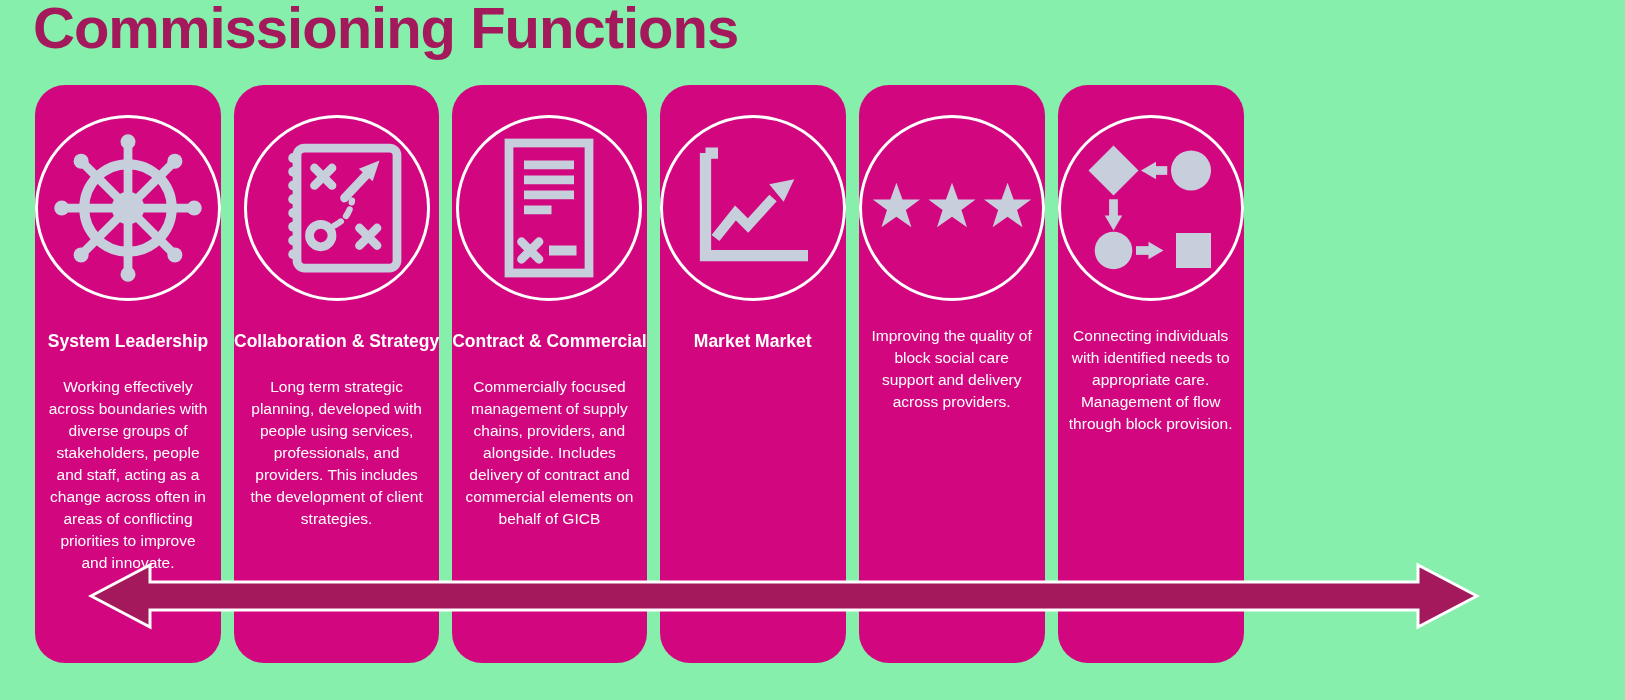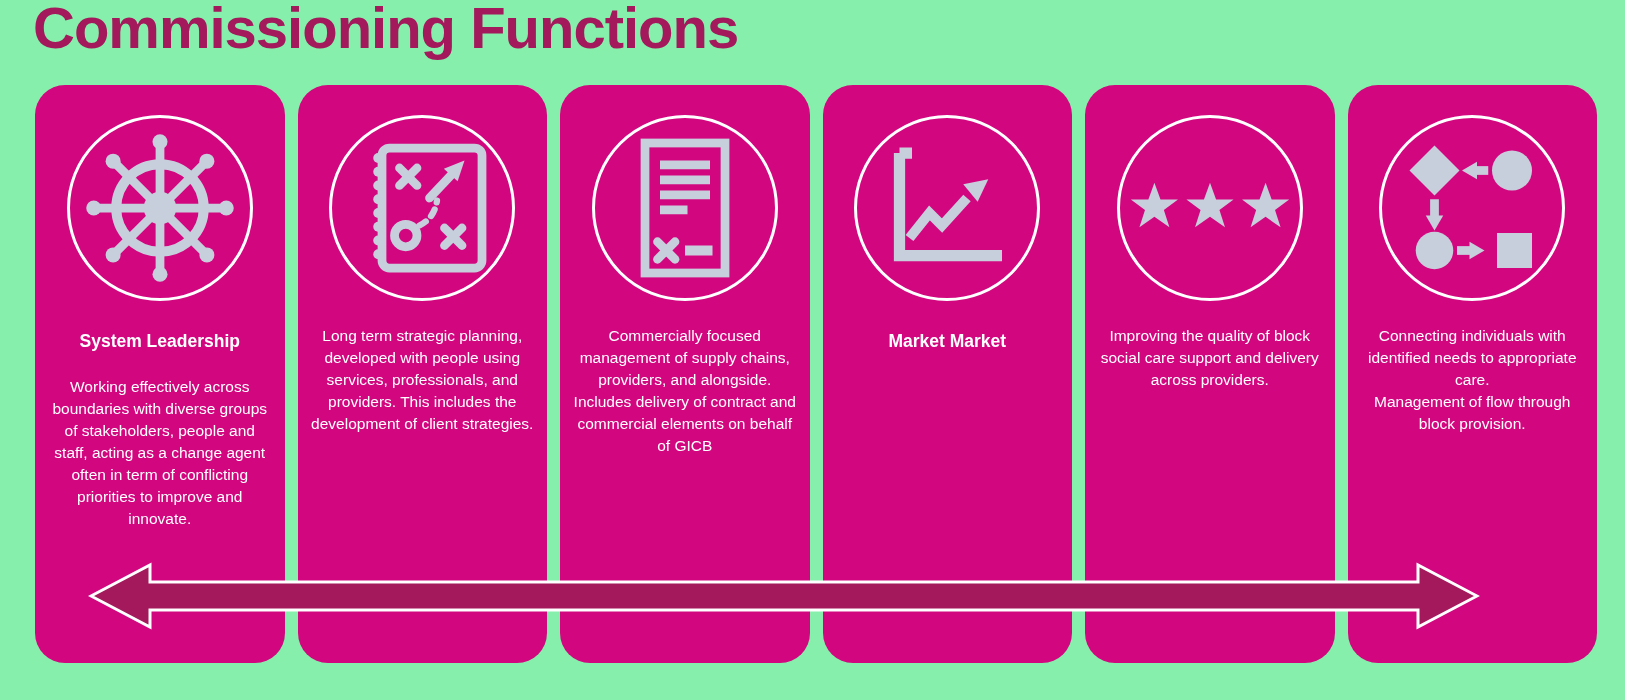--- a/index.html
+++ b/index.html
@@ -26,21 +26,21 @@
     margin:0;
     font-size:58px;
     font-weight:bold;
     letter-spacing:-1px;
     color:var(--title);
   }
   .cards-row{
     position:absolute;
     left:35px;
     top:85px;
-    width:1562px;
+    width:1206px;
     height:578px;
     display:flex;
     gap:13px;
   }
   .card{
     flex:1 1 0;
     background:var(--card_bg);
     border-radius:30px;
     text-align:center;
     color:var(--text_on_card);
@@ -120,21 +120,21 @@
             <circle cx="22.5" cy="22.5" r="6"></circle>
               <circle cx="97.5" cy="22.5" r="6"></circle>
             <circle cx="22.5" cy="97.5" r="6"></circle>
               <circle cx="97.5" cy="97.5" r="6"></circle>
           </g>
           <circle cx="60" cy="60" r="35" fill="none" stroke="currentColor" stroke-width="8"></circle>
           <circle cx="60" cy="60" r="13" fill="currentColor"></circle>
         </svg>
       </div>
       <div class="card-title">System Leadership</div>
-      <div class="card-desc">Working effectively across boundaries with diverse groups of stakeholders, people and staff, acting as a change agent often in term of conflicting priorities to improve and innovate.</div>
+      <div class="card-desc">Working effectively across boundaries with diverse groups of stakeholders, people and staff, acting as a change across often in areas of conflicting priorities to improve and innovate.</div>
     </div>
 
     <div class="card">
       <div class="icon-wrap">
         <svg viewBox="0 0 120 120">
           <rect x="28" y="12" width="80" height="96" rx="6" fill="none" stroke="currentColor" stroke-width="7"></rect>
           <g fill="currentColor">
             <circle cx="25" cy="20" r="4"></circle>
               <circle cx="25" cy="31" r="4"></circle>
             <circle cx="25" cy="42" r="4"></circle>
@@ -149,40 +149,42 @@
             <line x1="56" y1="28" x2="42" y2="42"></line>
             <line x1="78" y1="76" x2="92" y2="90"></line>
             <line x1="92" y1="76" x2="78" y2="90"></line>
             <line x1="66" y1="52" x2="83" y2="34"></line>
           </g>
           <polygon points="94,22 88.5,38.5 77.5,28.5" fill="currentColor"></polygon>
           <circle cx="47" cy="82" r="9" fill="none" stroke="currentColor" stroke-width="7"></circle>
           <path d="M58,74 Q70,68 72,54" fill="none" stroke="currentColor" stroke-width="5" stroke-dasharray="6 6" stroke-linecap="round"></path>
         </svg>
       </div>
+      <div class="card-title">Collaboration &amp; Strategy</div>
       <div class="card-desc">Long term strategic planning, developed with people using services, professionals, and providers. This includes the development of client strategies.</div>
     </div>
 
     <div class="card">
       <div class="icon-wrap">
         <svg viewBox="0 0 120 120">
           <rect x="28" y="8" width="64" height="104" fill="none" stroke="currentColor" stroke-width="7"></rect>
           <g fill="currentColor">
             <rect x="40" y="22" width="40" height="7"></rect>
             <rect x="40" y="34" width="40" height="7"></rect>
             <rect x="40" y="46" width="40" height="7"></rect>
             <rect x="40" y="58" width="22" height="7"></rect>
             <rect x="60" y="90" width="22" height="8"></rect>
           </g>
           <g stroke="currentColor" stroke-width="7" stroke-linecap="round">
             <line x1="38" y1="87" x2="52" y2="101"></line>
             <line x1="52" y1="87" x2="38" y2="101"></line>
           </g>
         </svg>
       </div>
+      <div class="card-title">Contract &amp; Commercial</div>
       <div class="card-desc">Commercially focused management of supply chains, providers, and alongside. Includes delivery of contract and commercial elements on behalf of GICB</div>
     </div>
 
     <div class="card">
       <div class="icon-wrap">
         <svg viewBox="0 0 120 120">
           <path d="M22,16 h10 M22,16 L22,98 L104,98" fill="none" stroke="currentColor" stroke-width="9"></path>
           <polyline points="30,84 46,64 56,74 76,52" fill="none" stroke="currentColor" stroke-width="8"></polyline>
           <polygon points="93,37 84.5,55 73,41" fill="currentColor"></polygon>
         </svg>

